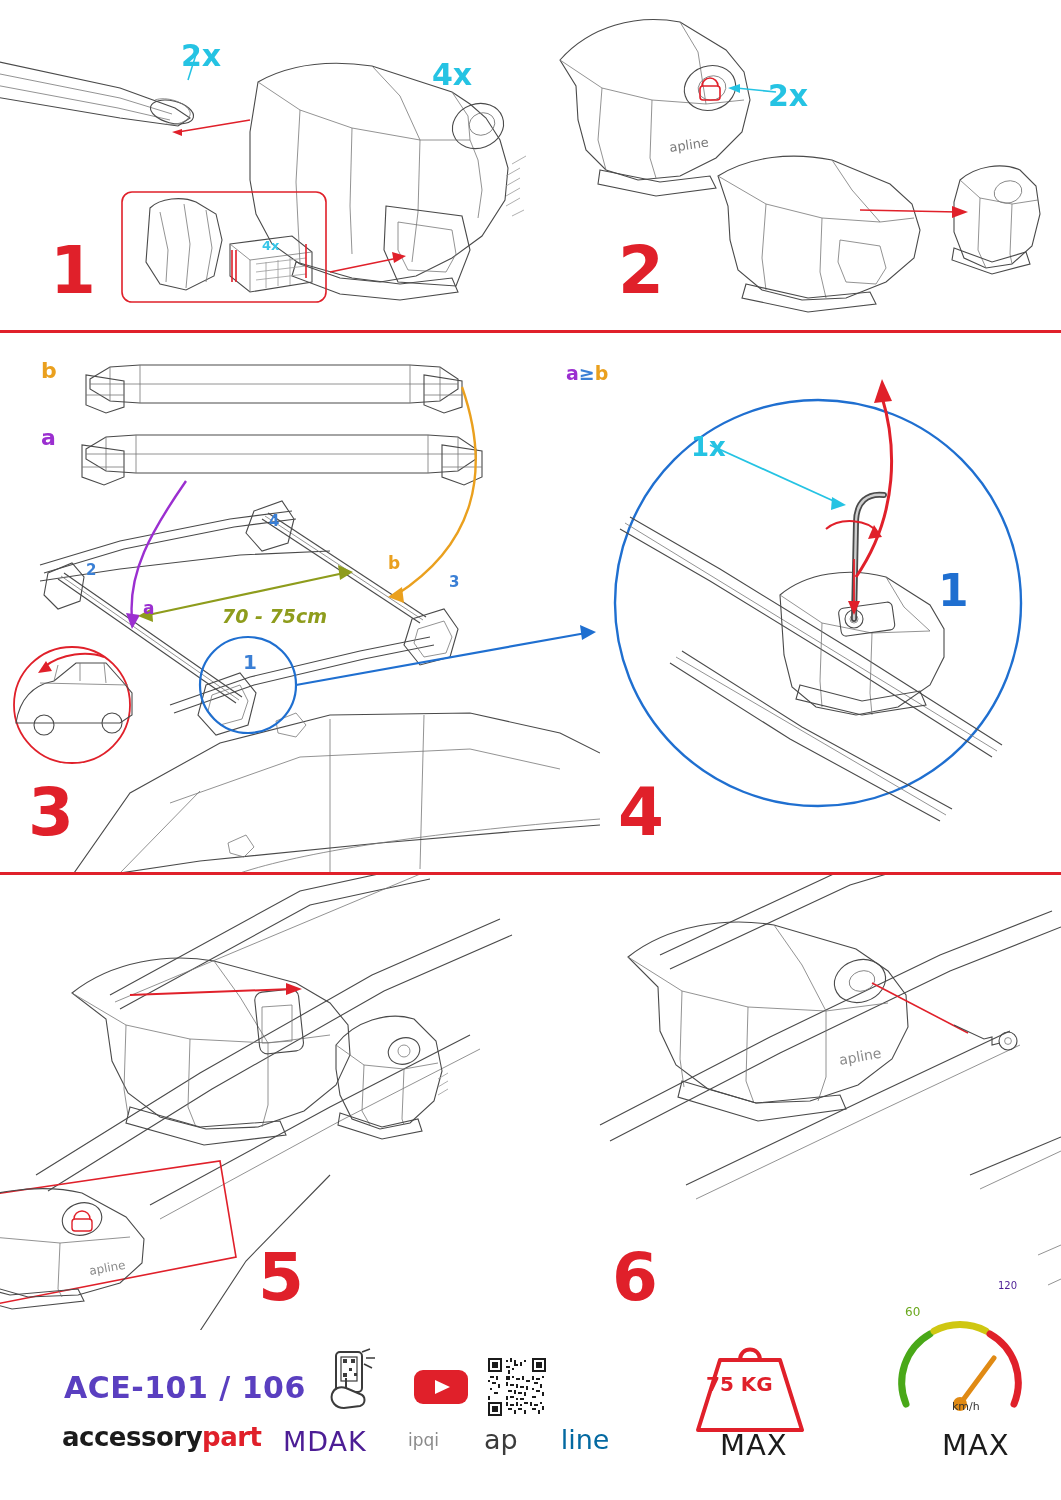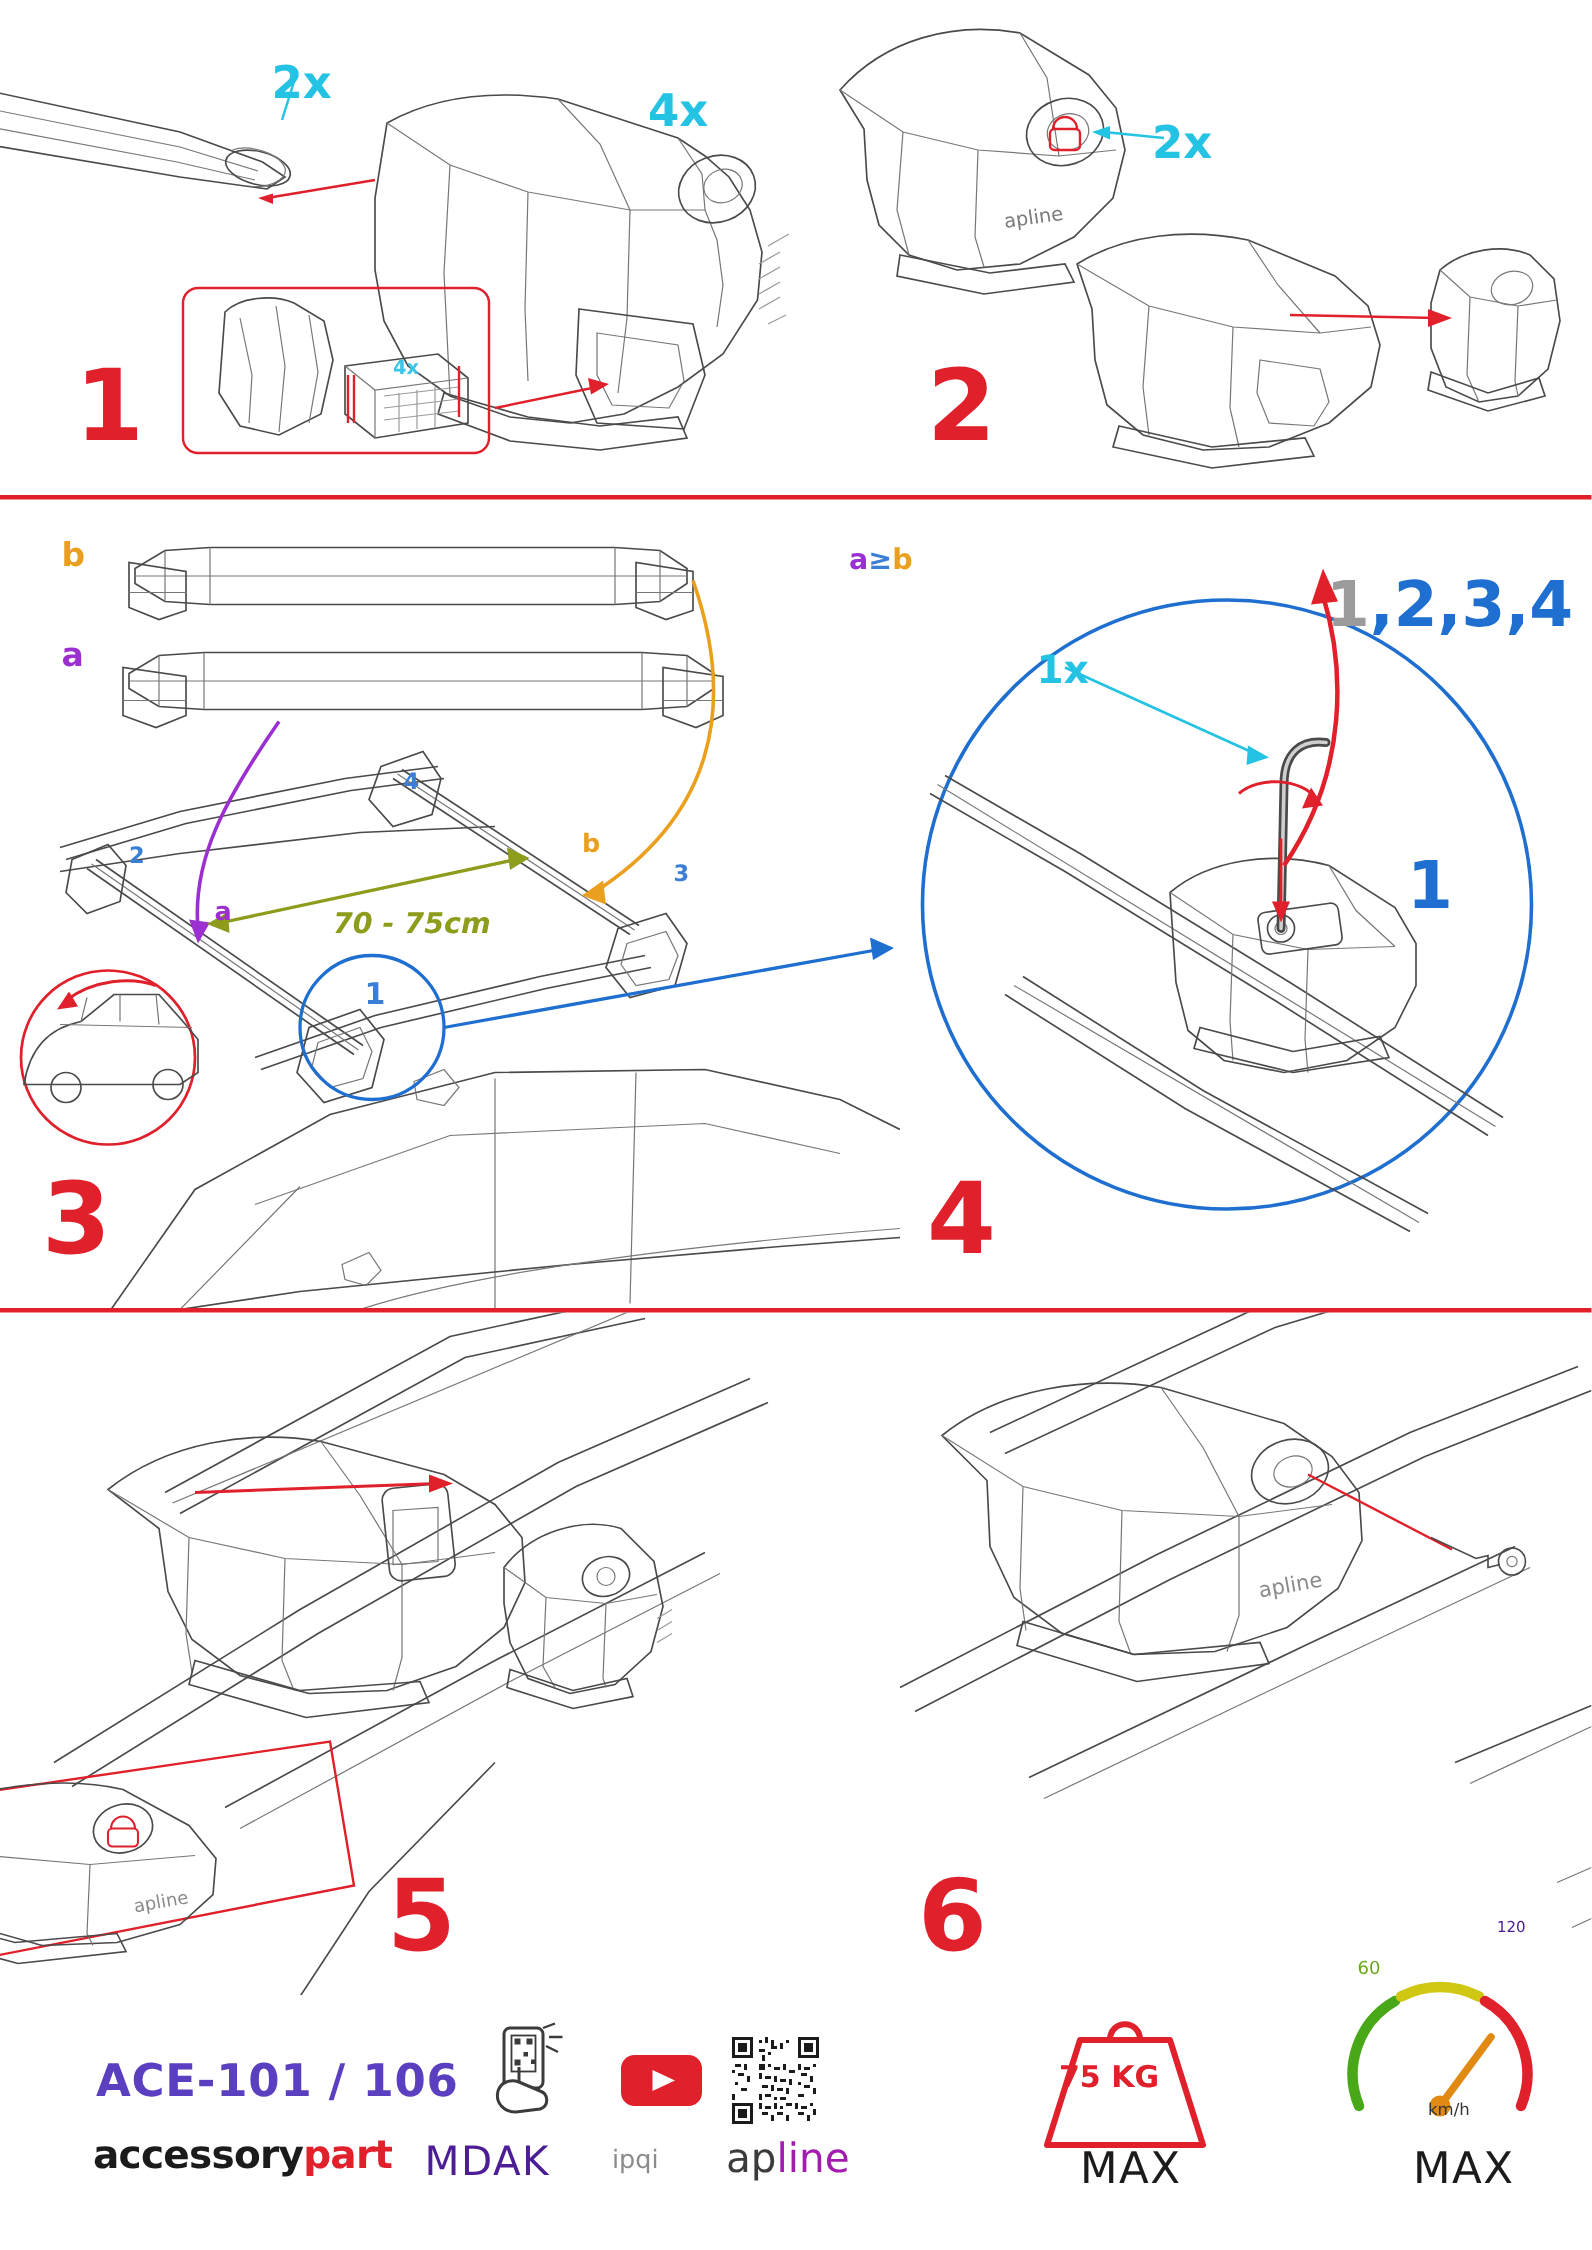--- a/index.html
+++ b/index.html
@@ -128,21 +128,21 @@
   #brand-ipqi {
     position: absolute; left: 408px; top: 100px;
     font-family: "DejaVu Sans", sans-serif; font-weight: 400;
     font-size: 17px; color: #8b8b8b;
   }
   #brand-apline {
     position: absolute; left: 484px; top: 94px;
     font-family: "DejaVu Sans", sans-serif; font-weight: 400;
     font-size: 27px; color: #3b3b3b;
   }
-  #brand-apline .line { color: #a21caf; }
+  #brand-apline .line { color: #0369a1; margin-left: 43px; }
 
   #weight-value {
     position: absolute; left: 706px; top: 1372px;
     font-family: "DejaVu Sans", sans-serif; font-weight: 700;
     font-size: 20px; color: #e0202a;
   }
   #weight-max {
     position: absolute; left: 720px; top: 1428px;
     font-family: "DejaVu Sans", sans-serif; font-weight: 400;
     font-size: 29px; color: #1b1b1b; letter-spacing: 1px;
@@ -424,21 +424,20 @@
   <div class="lbl" id="lbl-a-top">a</div>
   <div class="lbl" id="lbl-a-small">a</div>
   <div class="lbl" id="lbl-b-small">b</div>
   <div class="lbl" id="lbl-ab">a<span class="ge">≥</span><span class="bee">b</span></div>
   <div id="dim-text">70 - 75cm</div>
   <div class="tiny-num" id="tn-2">2</div>
   <div class="tiny-num" id="tn-3">3</div>
   <div class="tiny-num" id="tn-4">4</div>
   <div class="tiny-num" id="tn-1">1</div>
   <div class="qty" id="qty-1x">1x</div>
-  <div id="order-seq"><span class="g1">1</span><span class="b1">,2,3,4</span></div>
   <div id="big-1-step4">1</div>
 
   <svg class="panel" id="panel-5" style="left:0;top:875px;width:540px;height:455px" viewBox="0 0 540 455">
 
     <g>
       <path class="ln" d="M110 120 L300 16 L420 -10"></path>
       <path class="ln" d="M120 134 L310 30 L430 4"></path>
       <path class="ln-thin" d="M115 127 L425 -3"></path>
       <path class="ln" d="M36 300 L200 198 L372 100 L500 44"></path>
       <path class="ln" d="M48 316 L212 214 L384 116 L512 60"></path>

